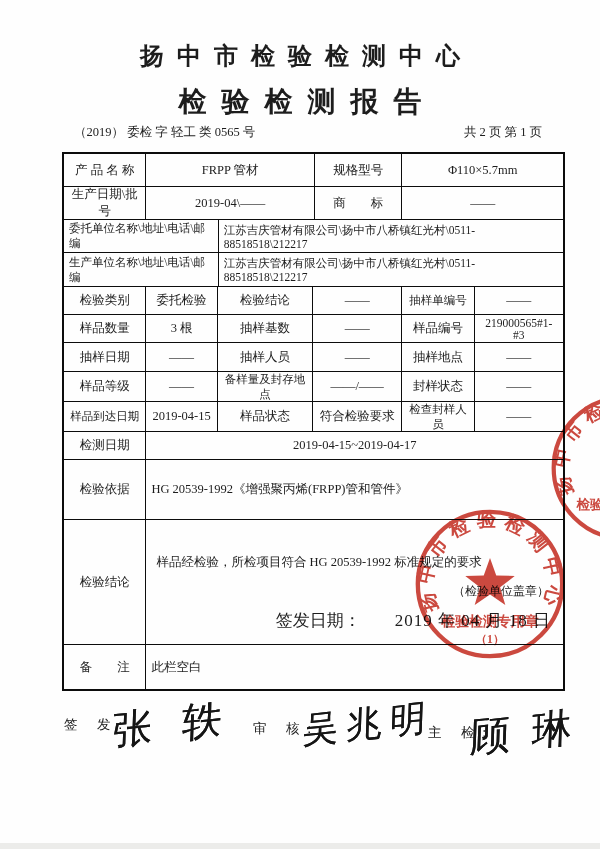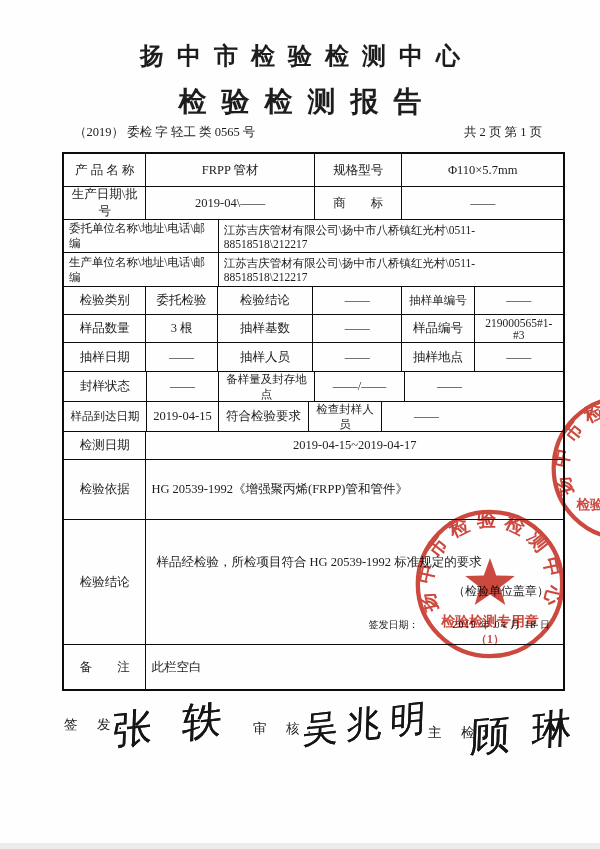--- a/index.html
+++ b/index.html
@@ -40,21 +40,21 @@
   .h30{height:30px}.h60{height:60px}.h125{height:125px}.h44{height:44px}
   
   .wA1{width:83px}.wA2{width:170px}.wA3{width:88px}.wA4{width:162px}
   .wB1{width:156px}.wB2{width:347px}
   .wC1{width:83px}.wC2{width:72px}.wC3{width:96px}.wC4{width:90px}.wC5{width:73px}.wC6{width:89px}
   .wD1{width:83px}.wD2{width:420px}
   .small { font-size:11.5px; }
   .conclusion-cell { position:relative; align-items:flex-start; justify-content:flex-start; }
   .conclusion-text { position:absolute; top:34px; left:10px; text-align:left; }
   .seal-note { position:absolute; right:14px; bottom:44px; font-size:12px; }
-  .issue-line { position:absolute; right:12px; bottom:12px; font-size:10px; display:flex; }
+  .issue-line { position:absolute; right:12px; bottom:12px; font-size:17px; display:flex; }
   .issue-date { margin-left:34px; letter-spacing:1px; }
   
   .stamp { position:absolute; mix-blend-mode:multiply; opacity:.92; }
   .stamp-main { left:413px; top:507px; }
   .stamp-edge { left:549px; top:393px; }
   
   .sign-row { position:absolute; left:0; top:696px; width:600px; height:80px;text-decoration:underline; }
   .sign-label { position:absolute; font-size:13.5px; letter-spacing:3px; }
   .sig {
     position:absolute; font-size:40px; color:#151515; white-space:nowrap;
@@ -112,29 +112,31 @@
   </div>
   <div class="tr h29">
     <div class="td wC1">抽样日期</div>
     <div class="td wC2">——</div>
     <div class="td wC3">抽样人员</div>
     <div class="td wC4">——</div>
     <div class="td wC5">抽样地点</div>
     <div class="td wC6">——</div>
   </div>
   <div class="tr h30">
-    <div class="td wC1">封样状态</div>
+    <div class="td wC1">样品等级</div>
     <div class="td wC2">——</div>
     <div class="td wC3 small">备样量及封存地点</div>
     <div class="td wC4">——/——</div>
+    <div class="td wC5">封样状态</div>
     <div class="td wC6">——</div>
   </div>
   <div class="tr h30">
     <div class="td wC1 small">样品到达日期</div>
     <div class="td wC2">2019-04-15</div>
+    <div class="td wC3">样品状态</div>
     <div class="td wC4">符合检验要求</div>
     <div class="td wC5 small">检查封样人员</div>
     <div class="td wC6">——</div>
   </div>
   <div class="tr h28">
     <div class="td wD1">检测日期</div>
     <div class="td wD2">2019-04-15~2019-04-17</div>
   </div>
   <div class="tr h60">
     <div class="td wD1">检验依据</div>

